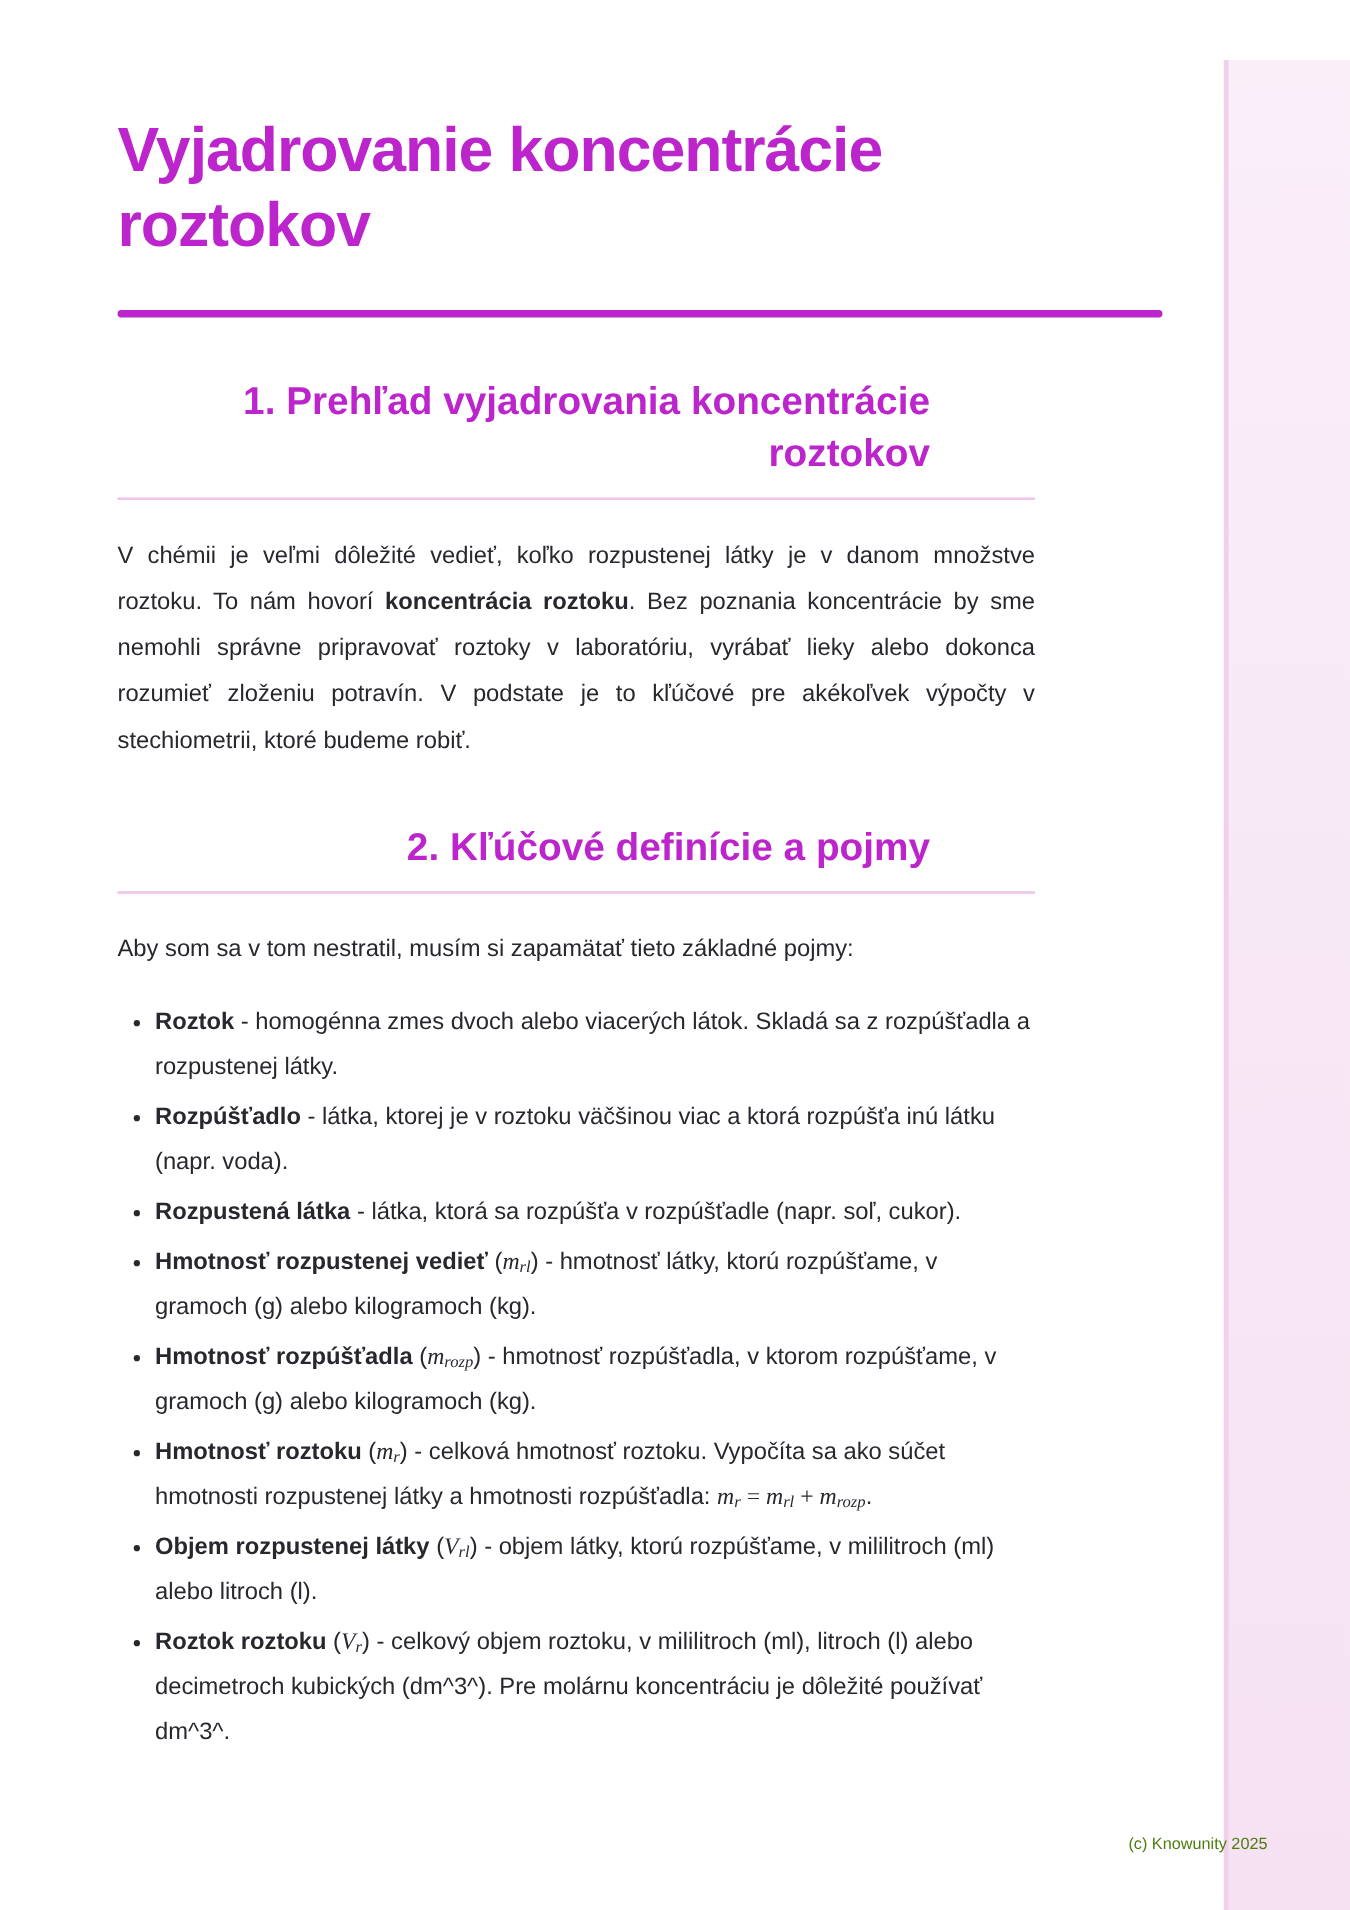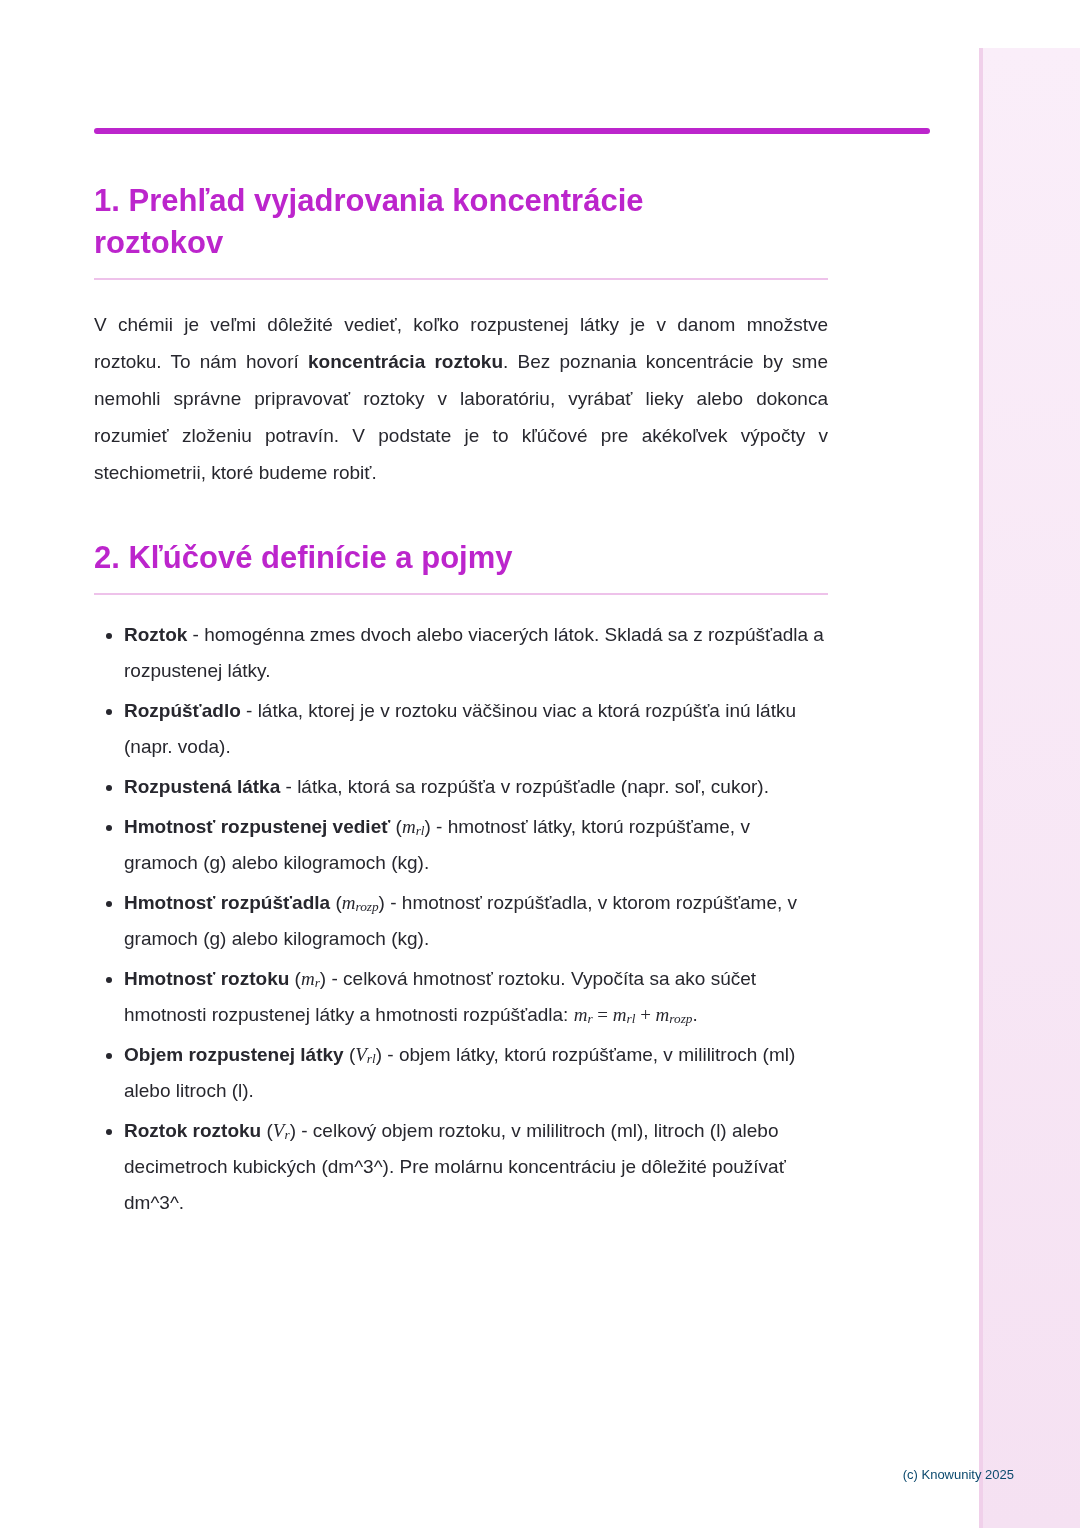--- a/index.html
+++ b/index.html
@@ -38,20 +38,21 @@
     margin-top:38px;
     width:836px;
   }
   h2.section-heading {
     color:#bc25cc;
     font-size:31px;
     font-weight:700;
     line-height:1.36;
     max-width:650px;
     margin-top:46px;
+    text-align:right;
   }
   .rule-thin {
     height:2px;
     background:#eec2ea;
     margin-top:14px;
     width:734px;
   }
   p.body-par {
     font-size:19px;
     line-height:37px;
@@ -80,43 +81,45 @@
     font-style:italic;
     font-size:0.7em;
     vertical-align:-0.18em;
     line-height:0;
   }
   .footer-note {
     position:absolute;
     right:66px;
     bottom:46px;
     font-size:13px;
-    color:#0c4a6e;
+    color:#4d7c0f;
     z-index:2;
   }
 </style>
 </head>
 <body>
 
 <div class="side-strip"></div>
 
 <div class="content">
 
+  <h1 class="page-title">Vyjadrovanie koncentrácie roztokov</h1>
 
   <div class="rule-thick"></div>
 
   <section>
     <h2 class="section-heading">1. Prehľad vyjadrovania koncentrácie roztokov</h2>
     <div class="rule-thin"></div>
     <p class="body-par justify"><span>V chémii je veľmi dôležité vedieť, koľko rozpustenej látky je v danom množstve roztoku. To nám hovorí </span><span class="seg-bold">koncentrácia roztoku</span><span>. Bez poznania koncentrácie by sme nemohli správne pripravovať roztoky v laboratóriu, vyrábať lieky alebo dokonca rozumieť zloženiu potravín. V podstate je to kľúčové pre akékoľvek výpočty v stechiometrii, ktoré budeme robiť.</span></p>
   </section>
 
   <section>
     <h2 class="section-heading">2. Kľúčové definície a pojmy</h2>
     <div class="rule-thin"></div>
+    <p class="body-par">Aby som sa v tom nestratil, musím si zapamätať tieto základné pojmy:</p>
 
     <ul class="def-list">
       <li><span class="seg-bold">Roztok</span><span> - homogénna zmes dvoch alebo viacerých látok. Skladá sa z rozpúšťadla a rozpustenej látky.</span></li>
       <li><span class="seg-bold">Rozpúšťadlo</span><span> - látka, ktorej je v roztoku väčšinou viac a ktorá rozpúšťa inú látku (napr. voda).</span></li>
       <li><span class="seg-bold">Rozpustená látka</span><span> - látka, ktorá sa rozpúšťa v rozpúšťadle (napr. soľ, cukor).</span></li>
       <li><span class="seg-bold">Hmotnosť rozpustenej vedieť</span><span> (</span><span class="math"><i>m</i><sub>rl</sub></span><span>) - hmotnosť látky, ktorú rozpúšťame, v gramoch (g) alebo kilogramoch (kg).</span></li>
       <li><span class="seg-bold">Hmotnosť rozpúšťadla</span><span> (</span><span class="math"><i>m</i><sub>rozp</sub></span><span>) - hmotnosť rozpúšťadla, v ktorom rozpúšťame, v gramoch (g) alebo kilogramoch (kg).</span></li>
       <li><span class="seg-bold">Hmotnosť roztoku</span><span> (</span><span class="math"><i>m</i><sub>r</sub></span><span>) - celková hmotnosť roztoku. Vypočíta sa ako súčet hmotnosti rozpustenej látky a hmotnosti rozpúšťadla: </span><span class="math"><i>m</i><sub>r</sub></span><span class="mop"> = </span><span class="math"><i>m</i><sub>rl</sub></span><span class="mop"> + </span><span class="math"><i>m</i><sub>rozp</sub></span><span>.</span></li>
       <li><span class="seg-bold">Objem rozpustenej látky</span><span> (</span><span class="math"><i>V</i><sub>rl</sub></span><span>) - objem látky, ktorú rozpúšťame, v mililitroch (ml) alebo litroch (l).</span></li>
       <li><span class="seg-bold">Roztok roztoku</span><span> (</span><span class="math"><i>V</i><sub>r</sub></span><span>) - celkový objem roztoku, v mililitroch (ml), litroch (l) alebo decimetroch kubických (dm^3^). Pre molárnu koncentráciu je dôležité používať dm^3^.</span></li>

